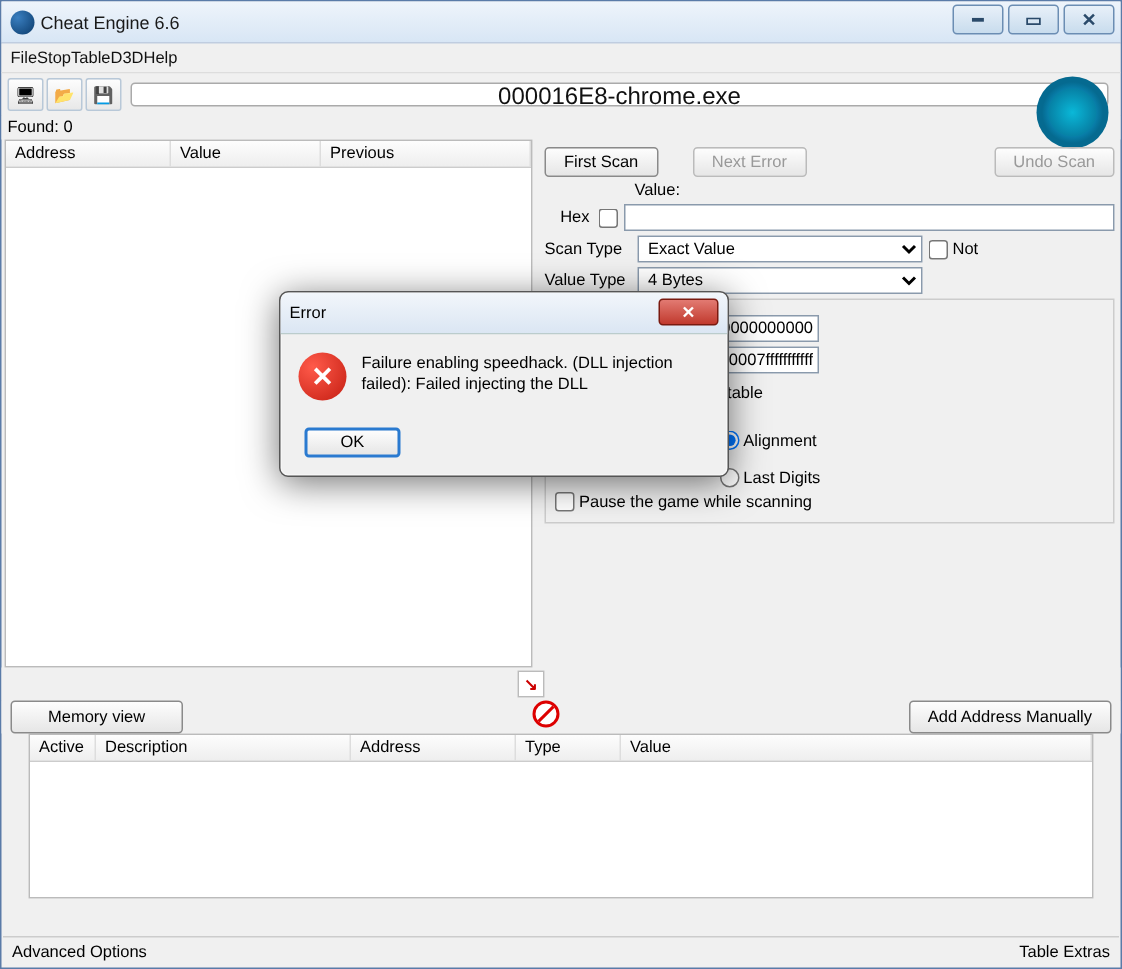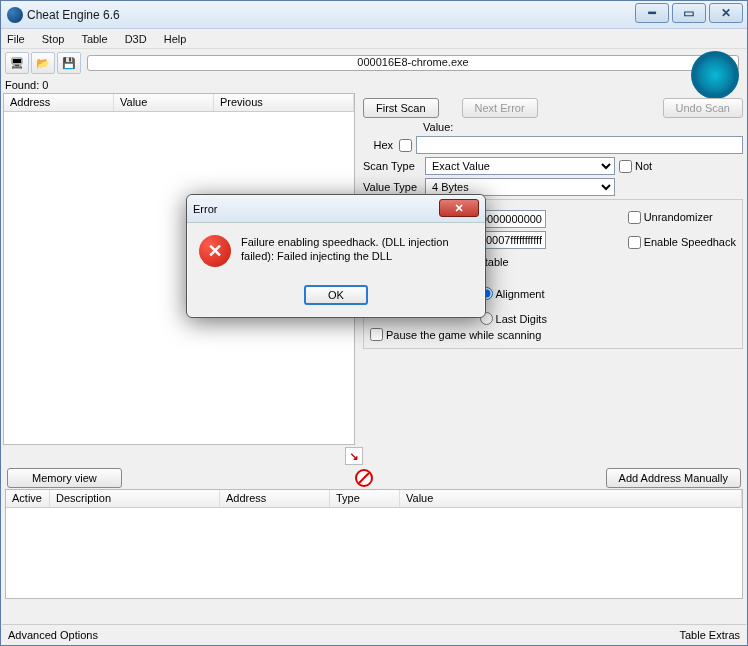--- a/index.html
+++ b/index.html
@@ -4,60 +4,60 @@
 <style>
 *{box-sizing:border-box;font-family:"Segoe UI",Tahoma,sans-serif;font-size:11px;margin:0;padding:0}
 body{background:#fff;width:748px;height:646px;overflow:hidden;position:relative}
 .window{width:748px;height:646px;border:1px solid #5a7ba8;background:#f0f0f0;position:relative}
 .titlebar{height:28px;background:linear-gradient(#eef4fb,#d8e6f5);border-bottom:1px solid #c0cde0;display:flex;align-items:center;padding:0 2px;position:relative}
 .titlebar .ticon{width:16px;height:16px;margin:0 4px;background:radial-gradient(circle at 30% 30%,#3a7fc0,#0a3a6a);border-radius:50%}
 .titlebar .ttitle{color:#1a1a1a;font-size:12px}
 .winbtns{position:absolute;right:4px;top:2px;display:flex;gap:3px}
 .winbtn{width:34px;height:20px;border:1px solid #6b8db3;border-radius:3px;background:linear-gradient(#e8f0f9,#c8dced);display:flex;align-items:center;justify-content:center;color:#2a4a6a;font-weight:bold;font-size:12px}
 .winbtn.close{background:linear-gradient(#e8f0f9,#c8dced)}
-.menubar{height:20px;background:#f0f0f0;display:flex;align-items:center;padding:0 6px;gap:17px;border-bottom:1px solid #ddd}
+.menubar{height:20px;background:#f0f0f0;display:flex;align-items:center;padding:0 6px;gap:0;border-bottom:1px solid #ddd}
 .menubar span{color:#111}
 .toolbar{height:28px;background:#f0f0f0;display:flex;align-items:center;padding:2px 4px;gap:2px}
 .tbtn{width:24px;height:22px;border:1px solid #b8c8d8;background:linear-gradient(#fdfdfd,#e8e8e8);display:flex;align-items:center;justify-content:center;border-radius:2px}
 .pbar{flex:1;height:16px;background:#fff;border:1px solid #aaa;border-radius:3px;margin:0 4px}
-.procname{position:absolute;left:50%;transform:translateX(-50%);font-size:11px;color:#111}
+.procname{position:absolute;left:50%;transform:translateX(-50%);font-size:16px;color:#111}
 .logo-area{position:absolute;right:4px;top:50px;width:56px;height:64px;display:flex;flex-direction:column;align-items:center}
 .logo-area .gear{width:48px;height:48px;background:radial-gradient(circle,#0a8ab8 40%,#056a90 60%);border-radius:50%;position:relative}
 .logo-area .gear:before{content:"";position:absolute;inset:8px;background:radial-gradient(circle,#0ab8d8,#056a90);border-radius:50%}
 .logo-area .setl{font-size:10px;color:#222;margin-top:2px}
 .found{padding:2px 4px;background:#f0f0f0;font-size:11px}
 .main{display:flex;height:352px}
 .leftpane{width:352px;background:#fff;border:1px solid #bbb;margin:0 4px 0 2px;display:flex;flex-direction:column}
 .lhdr{height:18px;background:linear-gradient(#fdfdfd,#eee);border-bottom:1px solid #ccc;display:flex}
 .lhdr div{border-right:1px solid #ddd;padding:2px 6px;font-size:11px}
 .rightpane{flex:1;padding:2px 4px;position:relative}
 .row{display:flex;align-items:center;margin:3px 0;gap:4px}
 .btn{background:linear-gradient(#fdfdfd,#e6e6e6);border:1px solid #8a8a8a;border-radius:3px;padding:3px 12px;font-size:11px}
 .btn:disabled{color:#999;border-color:#bbb}
 .lbl{font-size:11px;margin-right:2px}
 input[type=text]{border:1px solid #8a9aac;padding:2px 3px;font-size:11px;background:#fff}
 select{border:1px solid #8a9aac;padding:1px 2px;font-size:11px;background:#fff}
 .chk{display:flex;align-items:center;gap:3px}
 .rangebox{border:1px solid #ccc;padding:4px 6px;margin:3px 0;background:#f0f0f0}
 .midbar{height:22px;background:#f0f0f0;display:flex;align-items:center;justify-content:space-between;padding:0 4px}
 .redarrow{width:18px;height:18px;border:1px solid #bbb;background:#fff;display:flex;align-items:center;justify-content:center;color:#c00;font-weight:bold;margin-left:340px}
-.btmbar{height:22px;display:flex;justify-content:space-between;align-items:center;padding:0 6px;background:#f0f0f0}
+.btmbar{height:22px;display:flex;justify-content:space-between;padding:0 6px;background:#f0f0f0}
 .redcircle{width:18px;height:18px;border:2px solid #d00;border-radius:50%;position:relative;background:#fff;margin:0 auto}
 .redcircle:after{content:"";position:absolute;width:14px;height:2px;background:#d00;top:6px;left:0;transform:rotate(-45deg)}
-.table2{background:#fff;border:1px solid #bbb;height:110px;margin:0 4px}
+.table2{background:#fff;border:1px solid #bbb;height:110px;margin:0 18px}
 .thdr{height:18px;background:linear-gradient(#fdfdfd,#eee);border-bottom:1px solid #ccc;display:flex}
 .thdr div{border-right:1px solid #ddd;padding:2px 6px;font-size:11px}
 .statusbar{position:absolute;bottom:1px;left:1px;right:1px;height:20px;background:#f0f0f0;border-top:1px solid #ccc;display:flex;justify-content:space-between;align-items:center;padding:0 6px}
 
 .dlg{position:absolute;left:185px;top:193px;width:300px;background:#f0f0f0;border:1px solid #555;box-shadow:0 4px 24px rgba(0,0,0,.55),0 0 0 1px rgba(255,255,255,.4) inset;border-radius:6px}
 .dlg .dtb{height:28px;background:linear-gradient(#f2f6fb,#dbe6f3);border-bottom:1px solid #bcc;border-radius:6px 6px 0 0;display:flex;align-items:center;padding:0 6px;position:relative}
 .dlg .dtb .dx{position:absolute;right:6px;top:4px;width:40px;height:18px;background:linear-gradient(#e27a72,#c13a2e);border:1px solid #7a1a10;border-radius:3px;color:#fff;display:flex;align-items:center;justify-content:center;font-weight:bold;font-size:11px}
 .dlg .dbody{padding:12px;display:flex;gap:10px}
 .dlg .erricon{width:32px;height:32px;background:radial-gradient(circle at 30% 30%,#ff5a4a,#c41e12);border-radius:50%;display:flex;align-items:center;justify-content:center;color:#fff;font-size:18px;font-weight:bold;flex-shrink:0}
-.dlg .dbtns{display:flex;justify-content:center;padding:6px 16px 12px}
+.dlg .dbtns{display:flex;justify-content:flex-start;padding:6px 16px 12px}
 .dlg .okbtn{border:2px solid #2a7ad0;background:linear-gradient(#fdfdfd,#e6e6e6);border-radius:3px;padding:2px 22px}
 </style>
 </head>
 <body>
 
 <div class="window">
 
   <div class="titlebar">
     <div class="ticon"></div>
     <div class="ttitle">Cheat Engine 6.6</div>
@@ -143,30 +143,20 @@
           <div>
             <div class="row">
                 <span class="lbl" style="width:30px">Start</span>
                 <input type="text" style="width: 140px; text-align: right;" value="0000000000000000">
               </div>
             <div class="row">
                 <span class="lbl" style="width:30px">Stop</span>
                 <input type="text" style="width: 140px; text-align: right;" value="00007fffffffffff">
               </div>
           </div>
-          <div style="margin-left:30px">
-            <label class="chk">
-                <input type="checkbox" style="">
-                <span>Unrandomizer</span>
-              </label><br>
-            <label class="chk">
-                <input type="checkbox" style="">
-                <span>Enable Speedhack</span>
-              </label>
-          </div>
         </div>
         <div class="row">
           <label class="chk">
               <input type="checkbox" checked="" style="">
               <span>Writable</span>
             </label>
           <label class="chk" style="margin-left:8px">
               <input type="checkbox" style="">
               <span>Executable</span>
             </label>

